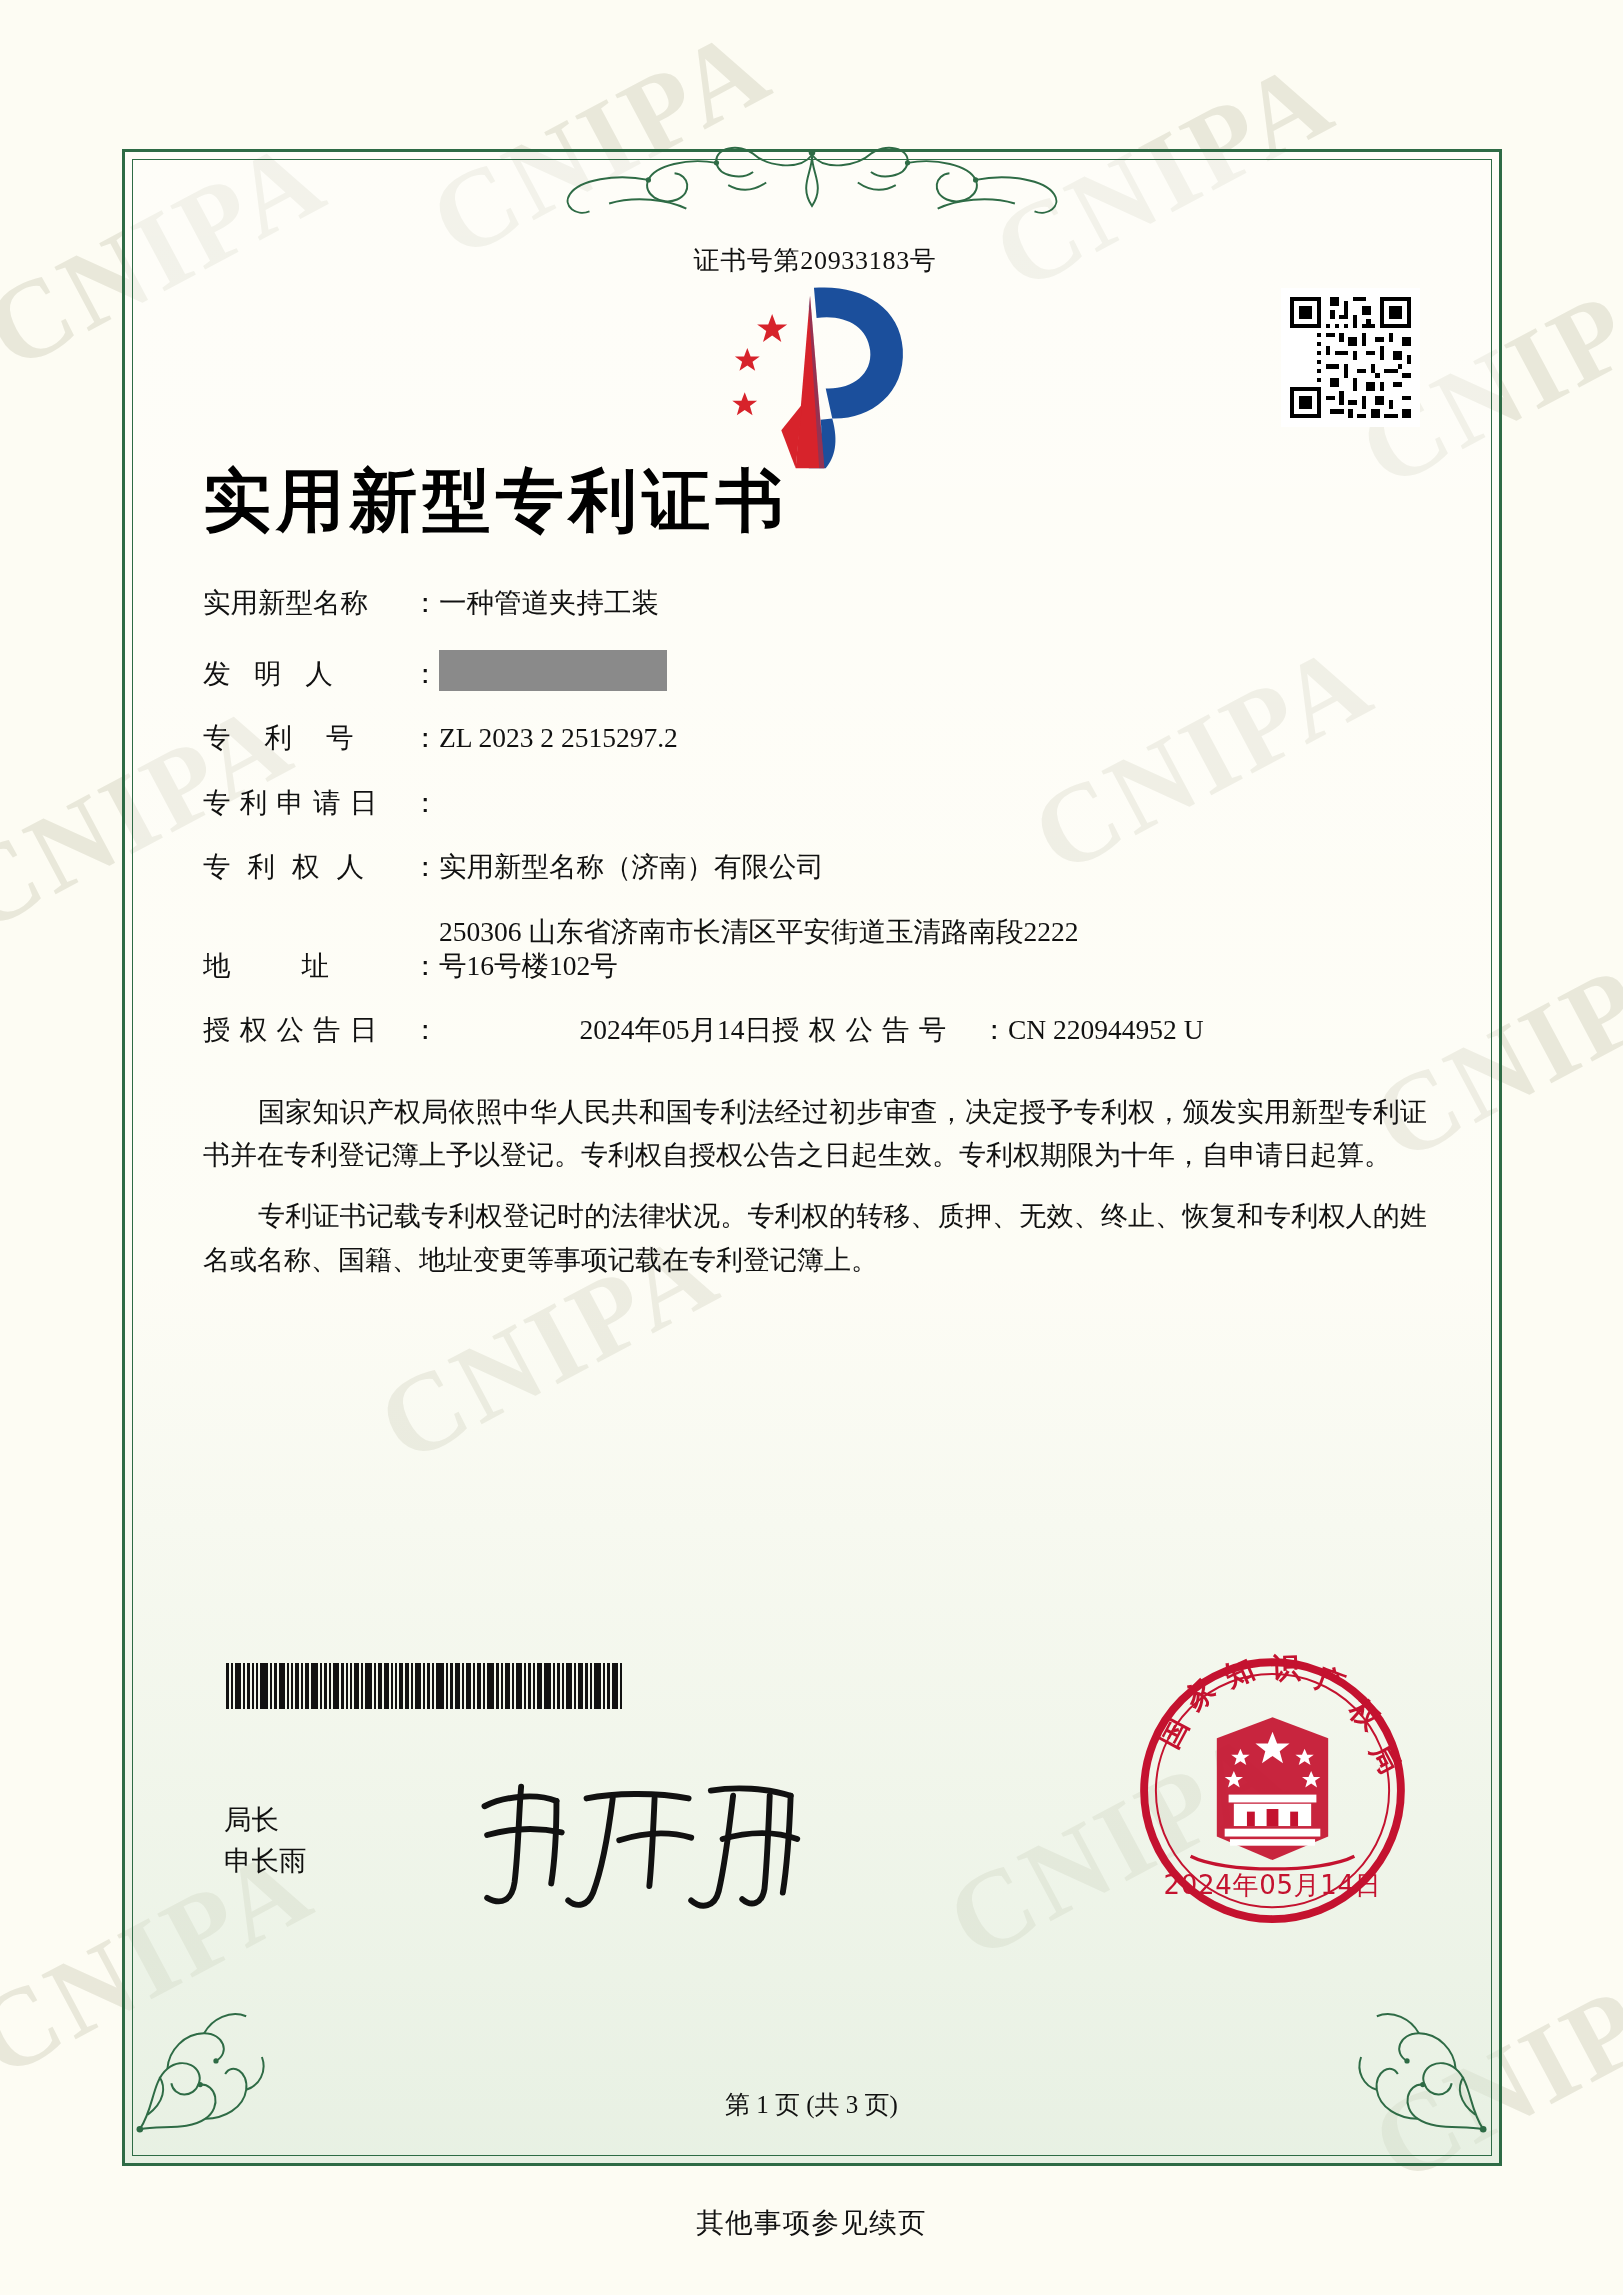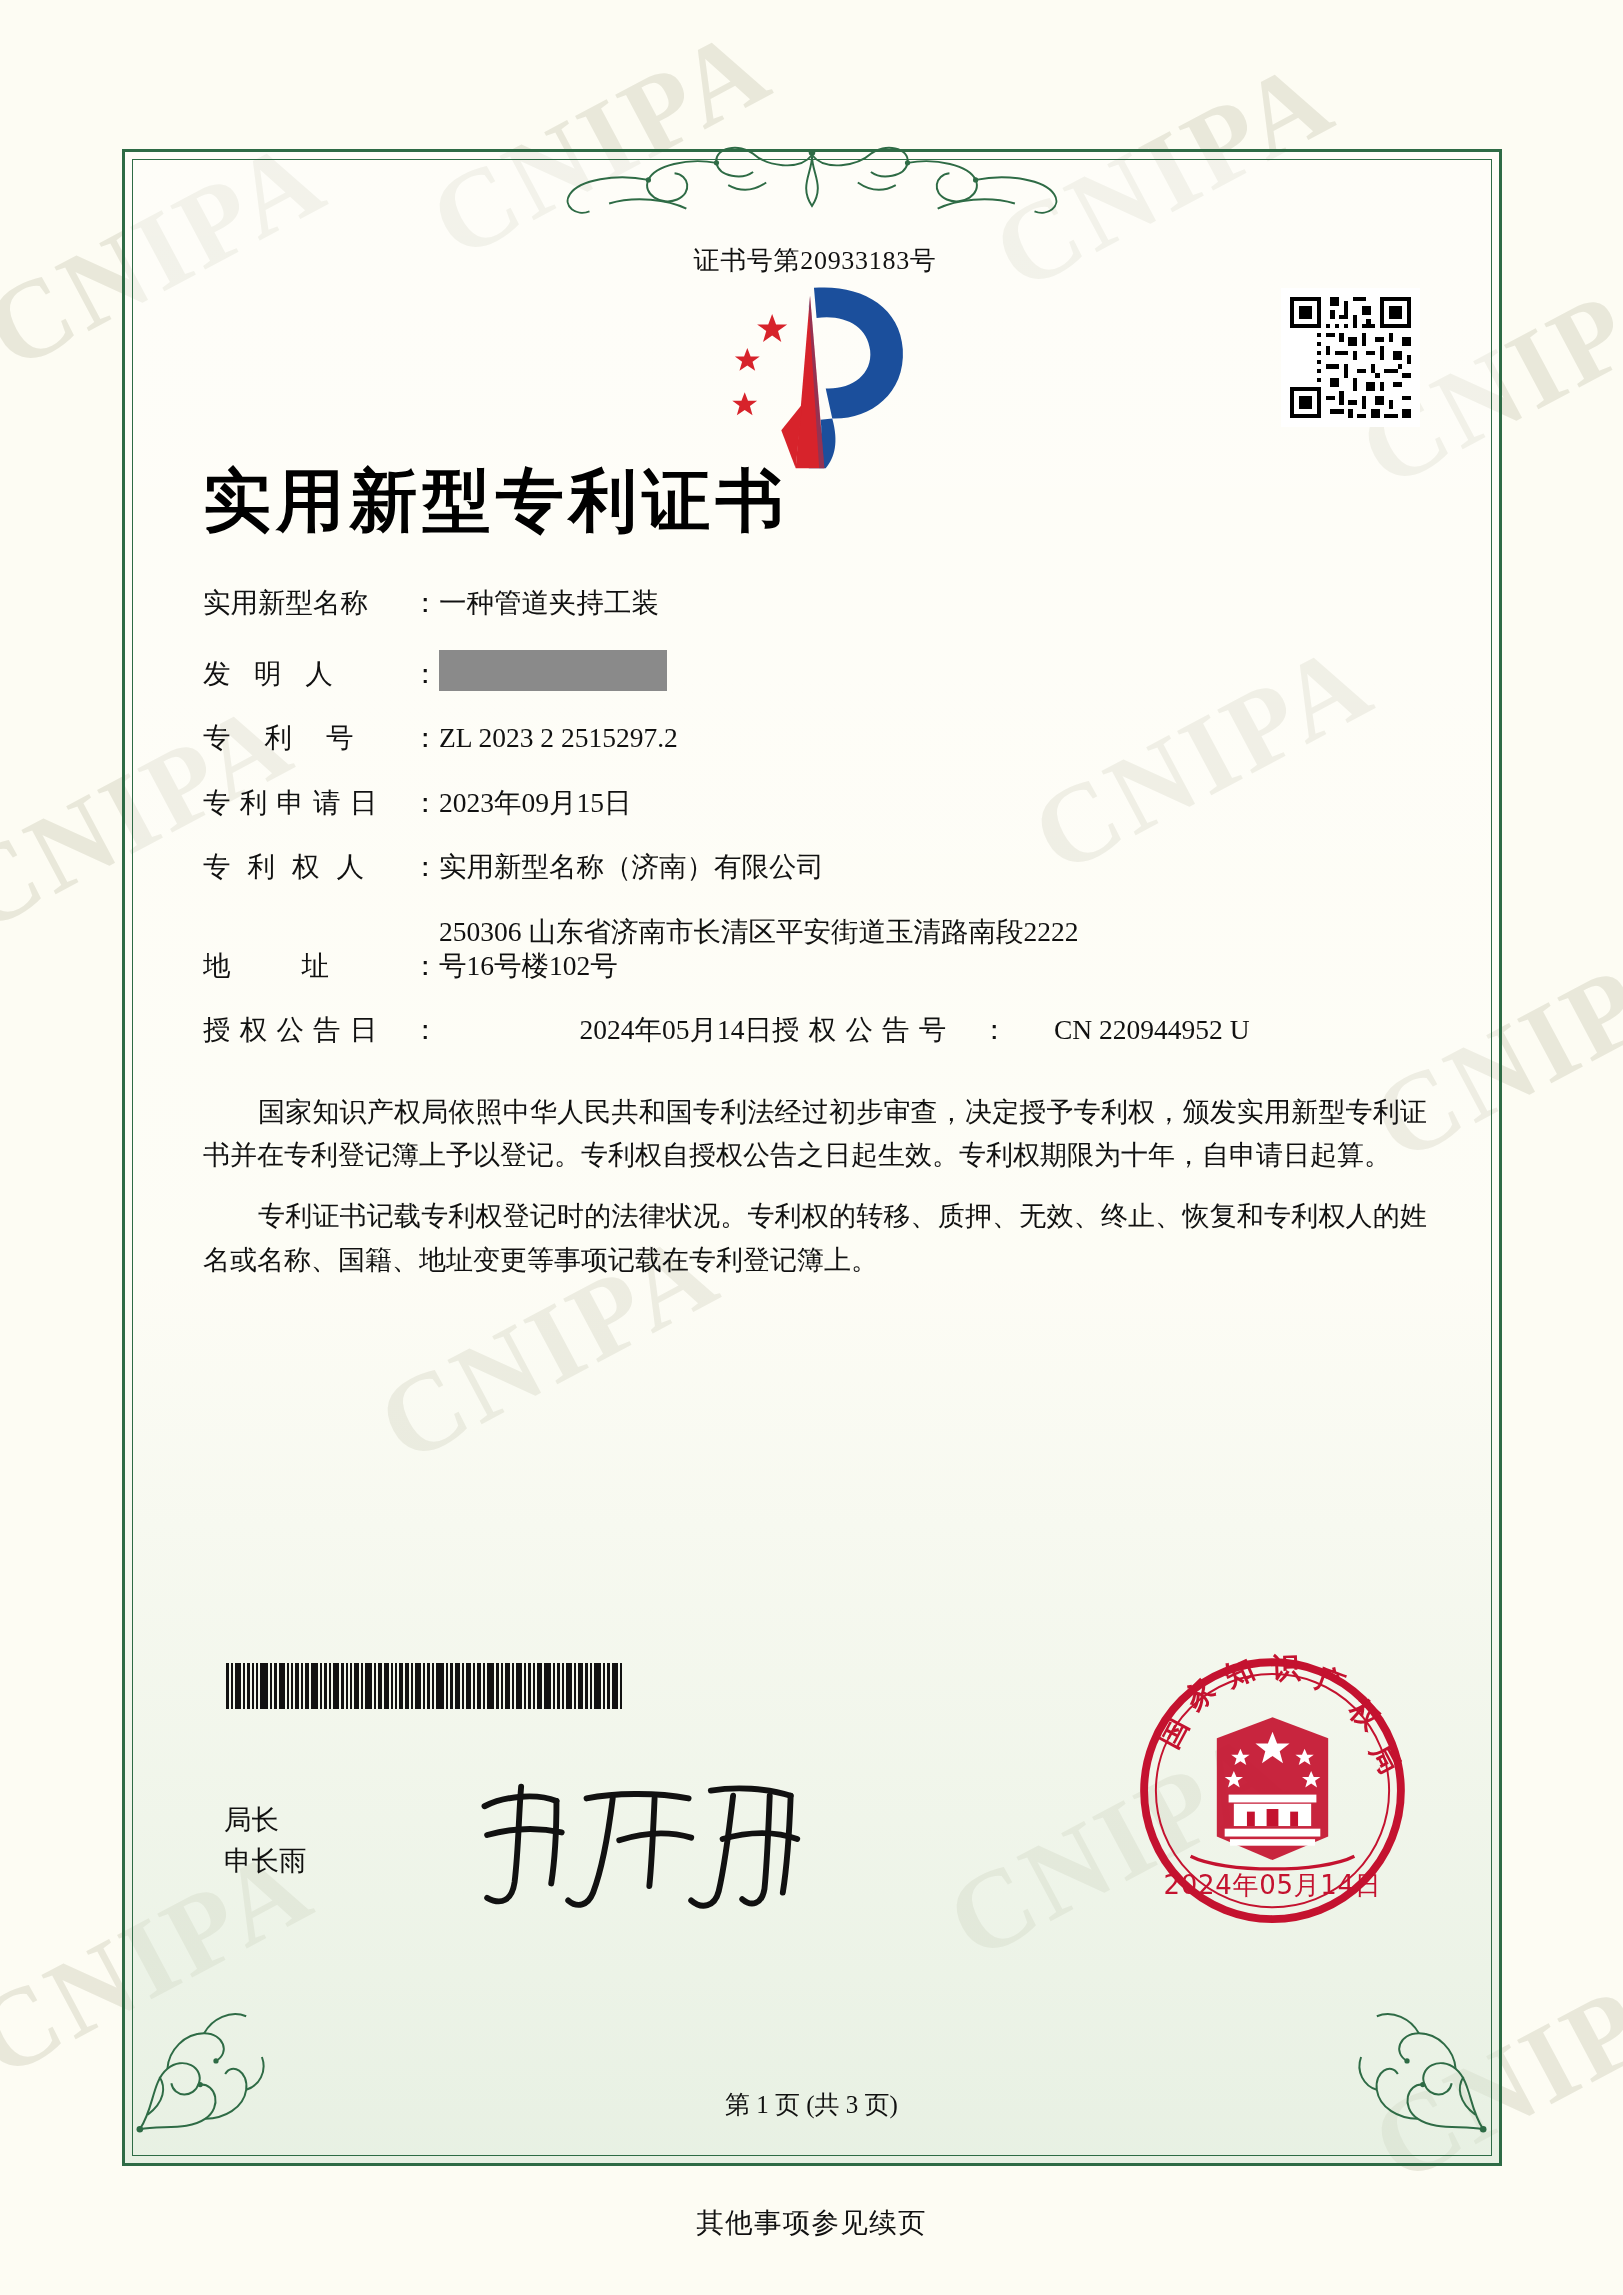--- a/index.html
+++ b/index.html
@@ -141,21 +141,21 @@
     background: #8a8a8a;
     vertical-align: -9.2px;
   }
 
   .row-two {
     display: flex;
     margin-bottom: 30px;
     font-size: 27.5px;
   }
   .half-a { flex: 0 0 569px; display: flex; justify-content: space-between; }
-  .half-b { display: flex; gap: 46px; }
+  .half-b { display: flex; }
   .half-a .lab, .half-b .lab {
     width: 236px;
     flex: 0 0 236px;
     display: flex;
     justify-content: space-between;
   }
 
   .paras {
     margin-top: 43px;
     font-size: 27px;
@@ -456,21 +456,20 @@
           <span class="colon">：</span>
       </div>
       <div class="val">ZL 2023 2 2515297.2</div>
     </div>
 
     <div class="row">
       <div class="lab">
         <span style="letter-spacing:9.2px">专利申请日</span>
           <span class="colon">：</span>
       </div>
-      <div class="val">2023年09月15日</div>
     </div>
 
     <div class="row">
       <div class="lab">
         <span style="letter-spacing:17px">专利权人</span>
           <span class="colon">：</span>
       </div>
       <div class="val">实用新型名称（济南）有限公司</div>
     </div>
 

